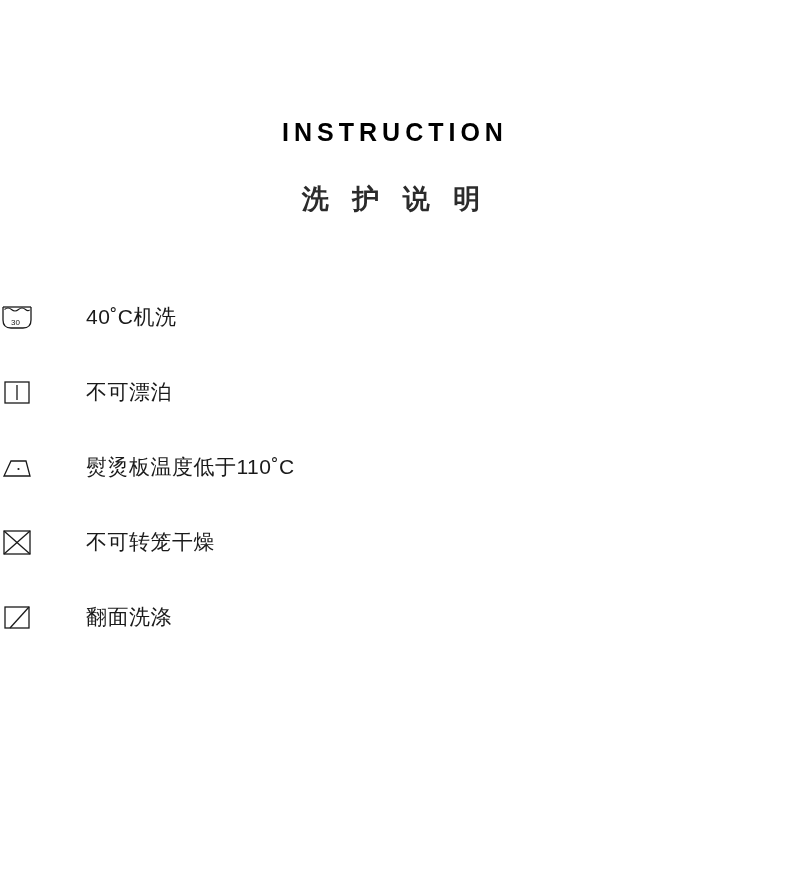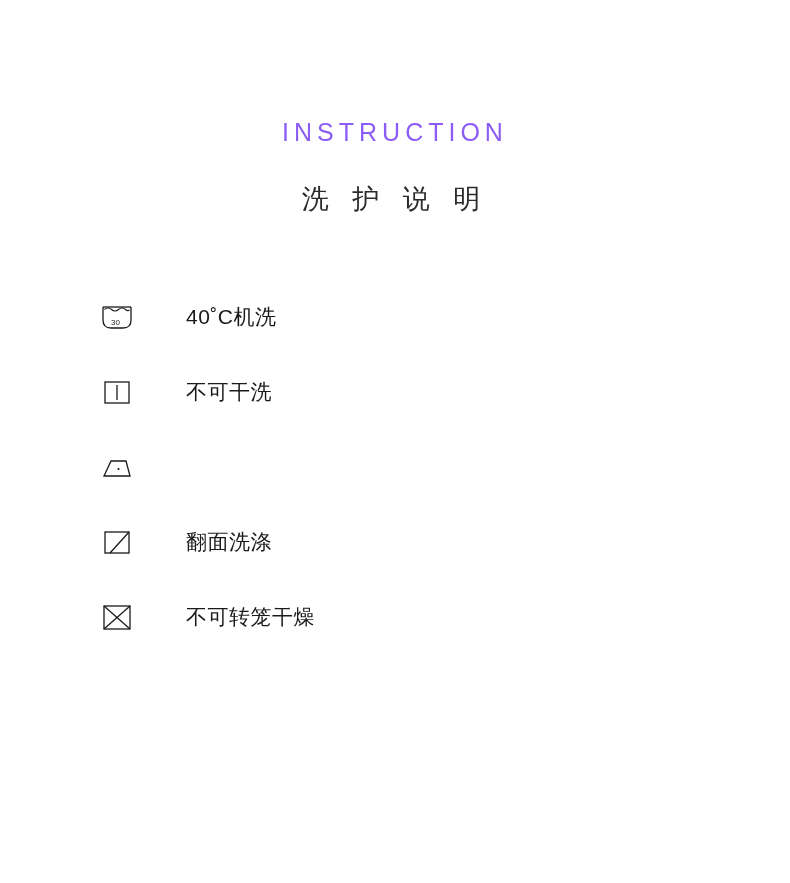--- a/index.html
+++ b/index.html
@@ -17,35 +17,34 @@
   }
   .page {
     width: 790px;
     height: 883px;
     position: relative;
   }
   .title-en {
     text-align: center;
     font-size: 25px;
     letter-spacing: 5px;
-    color: #8b5cf6;
-    font-weight: 400;
+    color: #000000;
+    font-weight: 700;
     margin-top: 118px;
   }
   .title-cn {
     text-align: center;
     font-size: 27px;
     letter-spacing: 8px;
     color: #2b2b2b;
-    font-weight: 400;
+    font-weight: 700;
     margin-top: 34px;
   }
   .care-list {
     margin-top: 62px;
-    padding-left: 100px;
   }
   .care-row {
     display: flex;
     align-items: center;
     height: 75px;
   }
   .icon-cell {
     width: 86px;
     display: flex;
     align-items: center;
@@ -84,48 +83,49 @@
     </div>
 
 
     <div class="care-row">
       <div class="icon-cell">
         <svg width="34" height="30" viewBox="0 0 34 30">
           <rect x="5" y="5" width="24" height="21" fill="none" stroke="#1a1a1a" stroke-width="1.3"></rect>
           <path d="M17 8 L17 23" fill="none" stroke="#1a1a1a" stroke-width="1.3"></path>
         </svg>
       </div>
-      <div class="care-label">不可干洗</div>
+      <div class="care-label">不可漂泊</div>
     </div>
 
     <div class="care-row">
       <div class="icon-cell">
         <svg width="34" height="30" viewBox="0 0 34 30">
           <path d="M4 24 L30 24 L26 9 L11 9 Z" fill="none" stroke="#1a1a1a" stroke-width="1.3"></path>
           <circle cx="18.5" cy="17" r="1.1" fill="#1a1a1a"></circle>
         </svg>
       </div>
+      <div class="care-label">熨烫板温度低于110˚C</div>
     </div>
 
-
-    <div class="care-row">
-      <div class="icon-cell">
-        <svg width="34" height="30" viewBox="0 0 34 30">
-          <rect x="5" y="5" width="24" height="21" fill="none" stroke="#1a1a1a" stroke-width="1.3"></rect>
-          <path d="M29 5 L10 26" fill="none" stroke="#1a1a1a" stroke-width="1.3"></path>
-        </svg>
-      </div>
-      <div class="care-label">翻面洗涤</div>
-    </div>
 
     <div class="care-row">
       <div class="icon-cell">
         <svg width="34" height="30" viewBox="0 0 34 30">
           <rect x="4" y="4" width="26" height="23" fill="none" stroke="#1a1a1a" stroke-width="1.3"></rect>
           <path d="M4 4 L30 27" fill="none" stroke="#1a1a1a" stroke-width="1.3"></path>
           <path d="M30 4 L4 27" fill="none" stroke="#1a1a1a" stroke-width="1.3"></path>
         </svg>
       </div>
       <div class="care-label">不可转笼干燥</div>
     </div>
 
+    <div class="care-row">
+      <div class="icon-cell">
+        <svg width="34" height="30" viewBox="0 0 34 30">
+          <rect x="5" y="5" width="24" height="21" fill="none" stroke="#1a1a1a" stroke-width="1.3"></rect>
+          <path d="M29 5 L10 26" fill="none" stroke="#1a1a1a" stroke-width="1.3"></path>
+        </svg>
+      </div>
+      <div class="care-label">翻面洗涤</div>
+    </div>
+
   </div>
 </div>
 
 </body></html>

